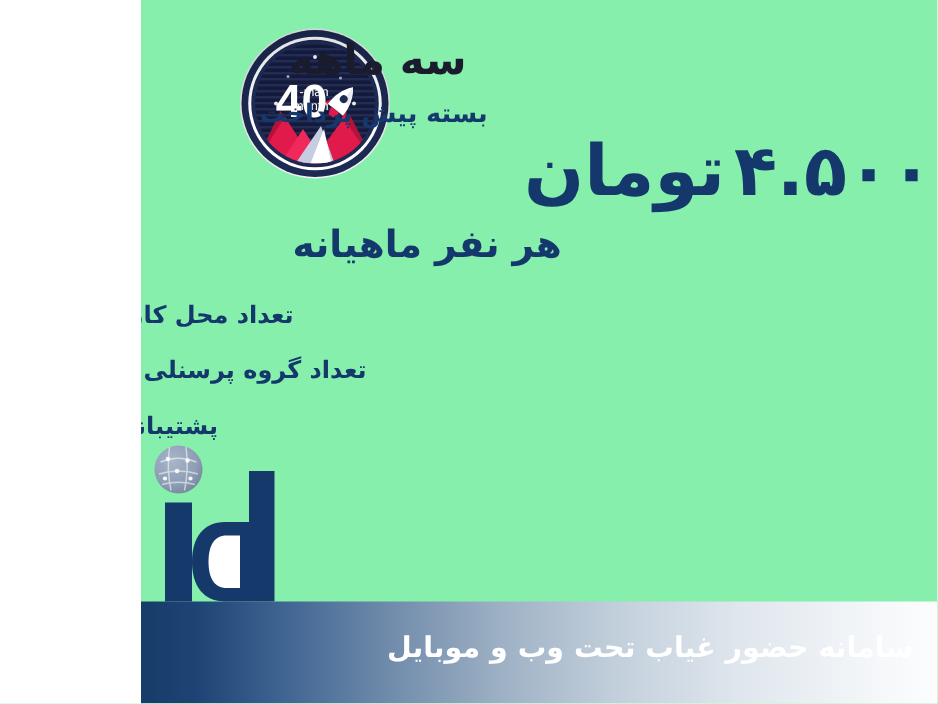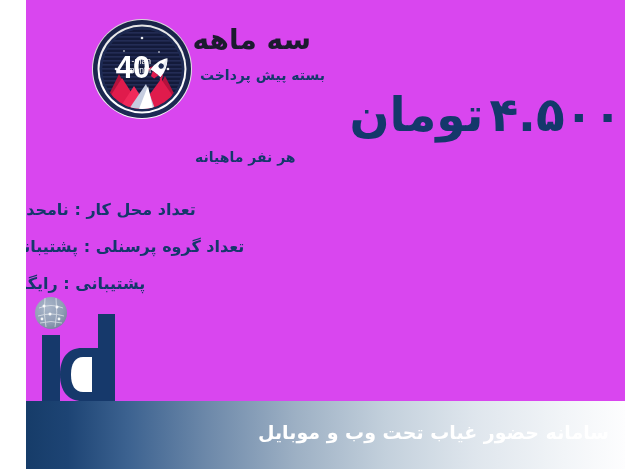--- a/index.html
+++ b/index.html
@@ -6,23 +6,23 @@
     margin: 0;
     padding: 0;
     background: #ffffff;
   }
   body {
     font-family: "DejaVu Sans", "Liberation Sans", sans-serif;
   }
 
   .card {
     position: relative;
-    width: 599px;
+    width: 531px;
     height: 469px;
-    background: #d946ef;
+    background: #86efac;
     overflow: hidden;
     direction: rtl;
   }
 
   
   .badge-wrap {
     position: absolute;
     left: 63px;
     top: 16px;
     width: 106px;
@@ -39,21 +39,21 @@
     font-weight: bold;
     color: #1b1b2e;
     line-height: 1;
     white-space: nowrap;
     letter-spacing: -0.5px;
   }
   .hdr-sub {
     position: absolute;
     right: 300px;
     top: 68px;
-    font-size: 14px;
+    font-size: 17px;
     font-weight: bold;
     color: #15396c;
     line-height: 1;
     white-space: nowrap;
   }
 
   
   .price {
     position: absolute;
     right: 3px;
@@ -71,21 +71,21 @@
   }
   .price-inner { display: inline-block; }
   .price-unit { margin-right: 6px; }
 
   .price-sub {
     position: absolute;
     right: 0;
     top: 150px;
     width: 430px;
     text-align: left;
-    font-size: 14px;
+    font-size: 25px;
     font-weight: bold;
     color: #14386b;
     line-height: 1;
     white-space: nowrap;
   }
 
   
   .features {
     position: absolute;
     right: 0;

